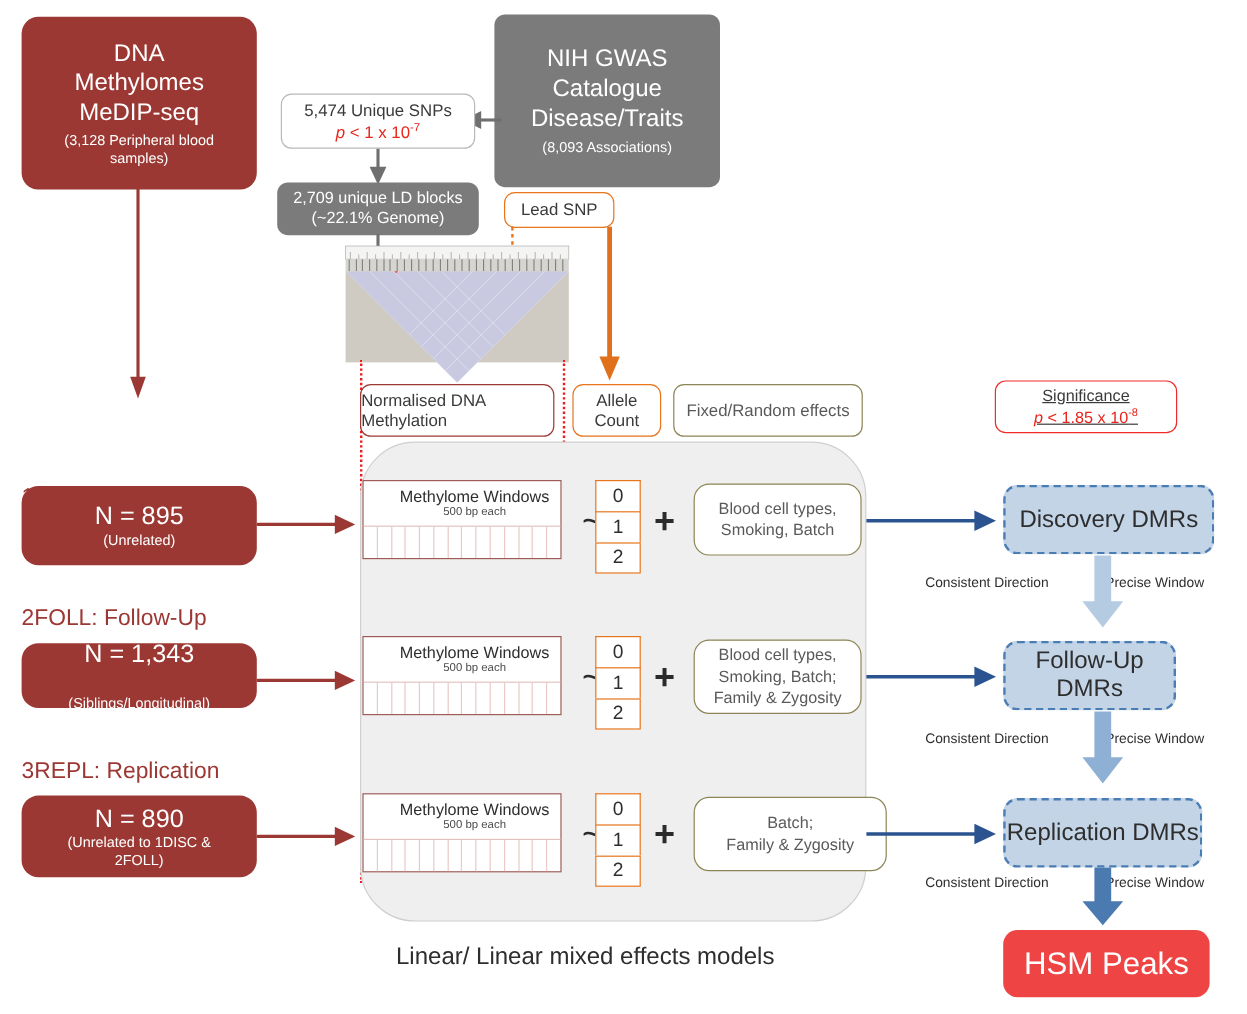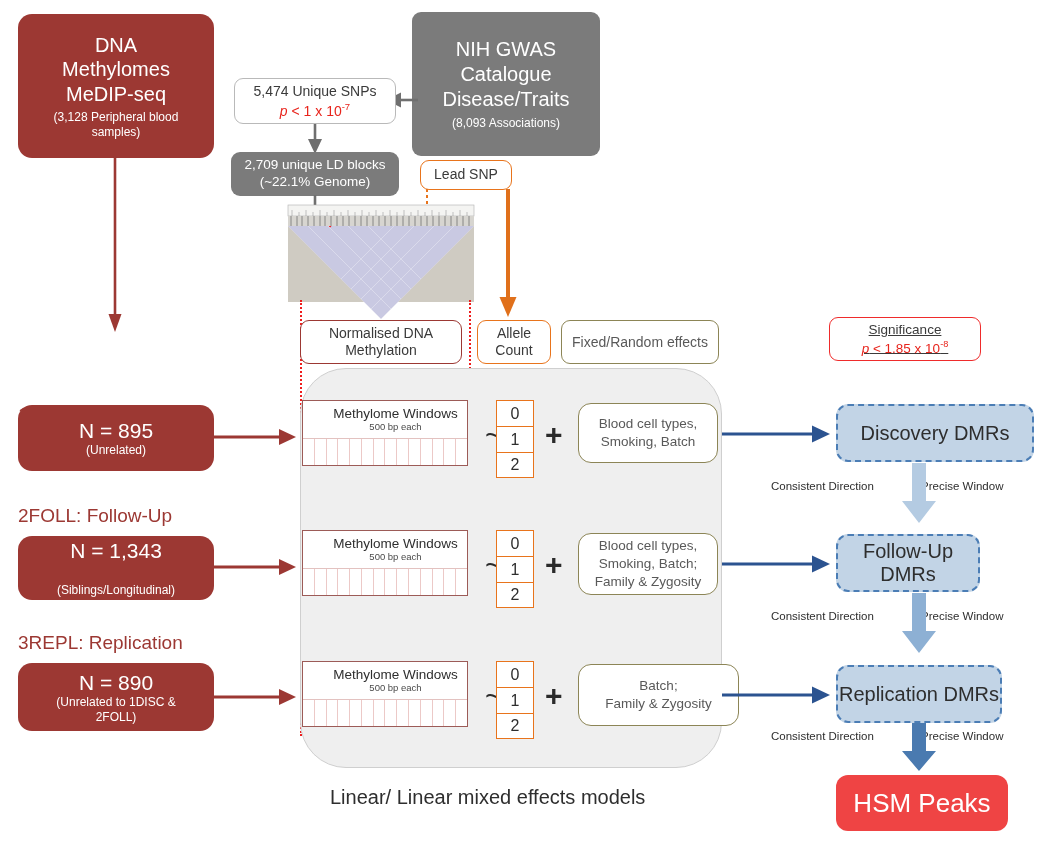--- a/index.html
+++ b/index.html
@@ -46,21 +46,21 @@
     background:#ffffff; color:#595959;
     border:1.6px solid #8c8556; border-radius:13px;
     display:flex; flex-direction:column;
     align-items:center; justify-content:center;
     text-align:center; line-height:1.35;
   }
   .box-maroon-outline {
     background:#ffffff; color:#3a3a3a;
     border:1.6px solid #9c3833; border-radius:9px;
     display:flex; flex-direction:column;
-    align-items:center; justify-content:center;
+    align-items:flex-start; justify-content:center;
     text-align:center; line-height:1.25;
   }
   .box-red-outline {
     background:#ffffff; color:#3a3a3a;
     border:1.8px solid #ef2b2b; border-radius:9px;
     display:flex; flex-direction:column;
     align-items:center; justify-content:center;
     text-align:center; line-height:1.3;
   }
   .box-dmr {
@@ -407,32 +407,32 @@
 <div class="abs plus" style="left:545px; top:420px;">+</div>
 <div class="abs box-olive" style="left:578px; top:403px; width:140px; height:60px; font-size:13.5px;">
   <span>Blood cell types,</span>
   <span>Smoking, Batch</span>
 </div>
 <svg class="abs" style="left:722px; top:423px; width:112px; height:22px;">
   <line x1="0" y1="11" x2="94" y2="11" stroke="#2b5390" stroke-width="3"></line>
   <polygon points="108,11 90,2.5 90,19.5" fill="#2b5390"></polygon>
 </svg>
 
-<div class="abs box-dmr" style="left:836px; top:404px; width:198px; height:58px; font-size:20px;">
+<div class="abs box-dmr" style="left:836px; top:404px; width:176px; height:58px; font-size:20px;">
   <span>Discovery DMRs</span>
 </div>
 
 <div class="abs annot" style="left:771px; top:480px;">Consistent Direction</div>
 <div class="abs annot" style="left:921px; top:480px;">Precise Window</div>
 <svg class="abs" style="left:898px; top:463px; width:42px; height:62px;">
   <polygon points="14,0 28,0 28,38 38,38 21,60 4,38 14,38" fill="#b4cbe2"></polygon>
 </svg>
 
 <div class="abs cohort-label" style="left:18px; top:505px;">2FOLL: Follow-Up</div>
-<div class="abs box-maroon" style="left:18px; top:536px; width:196px; height:64px; font-size:21px;gap:20px;">
+<div class="abs box-maroon" style="left:18px; top:536px; width:196px; height:54px; font-size:21px;gap:20px;">
   <span>N = 1,343</span>
   <span class="sub">(Siblings/Longitudinal)</span>
 </div>
 <svg class="abs" style="left:214px; top:556px; width:86px; height:22px;">
   <line x1="0" y1="11" x2="68" y2="11" stroke="#9c3833" stroke-width="2.8"></line>
   <polygon points="82,11 65,3 65,19" fill="#9c3833"></polygon>
 </svg>
 
 <div class="abs mw-panel" style="left:302px; top:530px; width:166px; height:66px;">
   <div class="mw-head">

